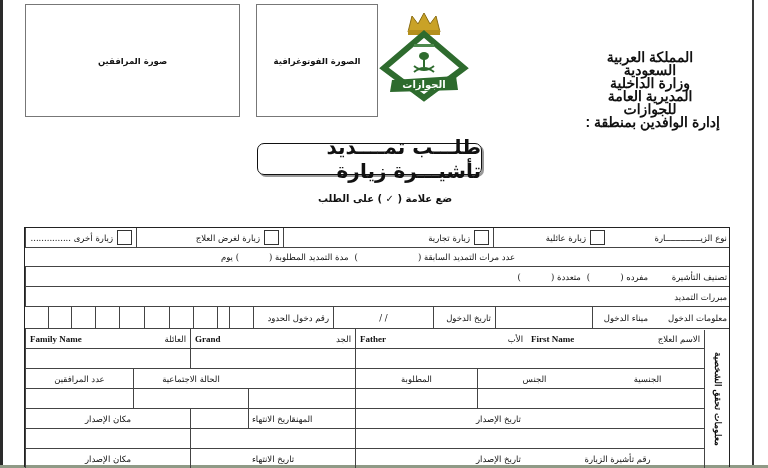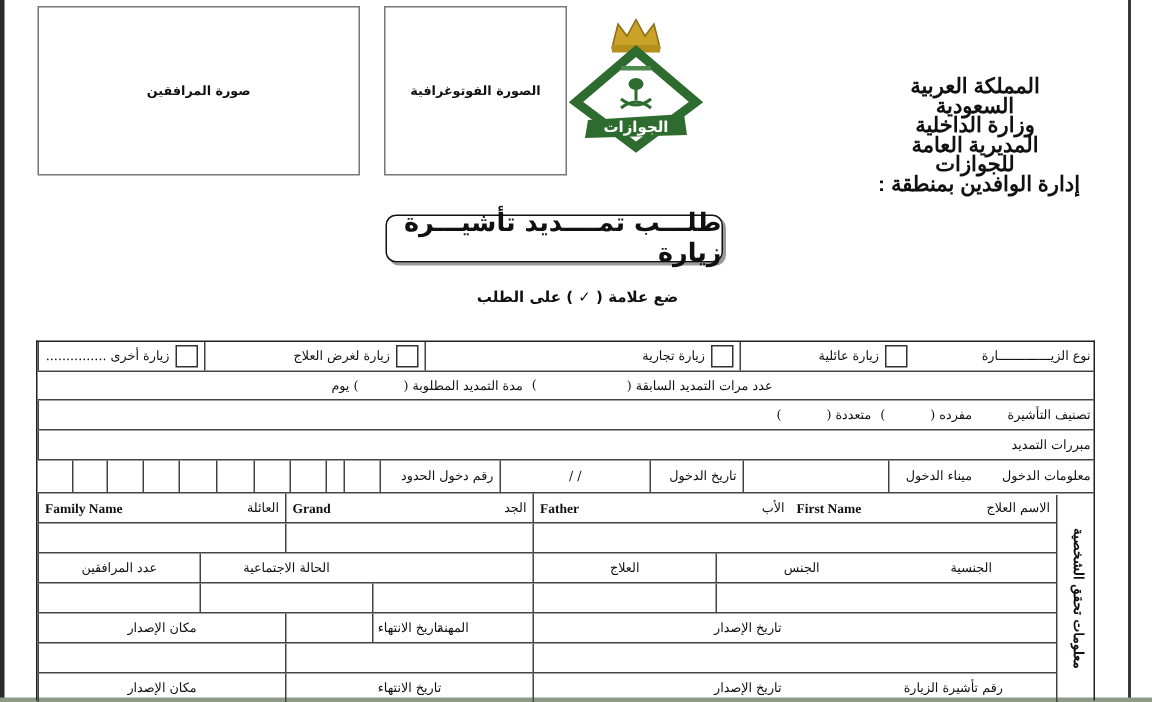--- a/index.html
+++ b/index.html
@@ -13,21 +13,21 @@
   .photo-box { position: absolute; border: 1px solid #777; display: flex; align-items: center; justify-content: center; font-family: "DejaVu Sans", sans-serif; font-size: 8.5px; font-weight: bold; direction: rtl; }
   #photo-companions { left: 25px; top: 4px; width: 215px; height: 113px; }
   #photo-personal { left: 256px; top: 4px; width: 122px; height: 113px; }
 
   .logo { position: absolute; left: 378px; top: 10px; width: 92px; height: 96px; }
 
   .gov-header { position: absolute; left: 580px; top: 31px; width: 140px; direction: rtl; text-align: right; font-family: Liberation Sans, sans-serif; font-size: 14px; font-weight: bold; line-height: 13px; margin-top: 20px; }
   .gov-header div { text-align: center; }
   .gov-header div:last-child { text-align: right; }
 
-  .title-box { position: absolute; left: 257px; top: 143px; width: 225px; height: 32px; border: 1.5px solid #111; border-radius: 7px; box-shadow: 2px 2px 0 #999; display: flex; align-items: center; justify-content: center; direction: rtl; font-family: "DejaVu Sans", sans-serif; font-weight: bold; font-size: 17px; letter-spacing: 0.5px; }
+  .title-box { position: absolute; left: 257px; top: 143px; width: 225px; height: 32px; border: 1.5px solid #111; border-radius: 7px; box-shadow: 2px 2px 0 #999; display: flex; align-items: center; justify-content: center; direction: rtl; font-family: "DejaVu Sans", sans-serif; font-weight: bold; font-size: 20px; letter-spacing: 0.5px; }
   .instruction { position: absolute; left: 300px; top: 193px; width: 170px; text-align: center; direction: rtl; font-family: "DejaVu Sans", sans-serif; font-weight: bold; font-size: 10px; }
 
   .form { position: absolute; left: 24px; top: 227px; width: 706px; height: 240px; border: 1.5px solid #222; border-bottom: none; }
   .row { position: absolute; left: 0; width: 100%; border-bottom: 1px solid #444; }
   .cell { position: absolute; top: 0; height: 100%; border-left: 1px solid #444; display: flex; align-items: center; direction: rtl; font-size: 8.5px; padding: 0 4px; white-space: nowrap; }
   .cell.nob { border-left: none; }
   .center { justify-content: center; }
   .cb { width: 15px; height: 15px; border: 1px solid #333; display: inline-block; margin-left: 4px; background: #fff; }
   .en { font-weight: bold; font-family: "Liberation Serif", serif; font-size: 9px; direction: ltr; }
   .split { justify-content: space-between; }
@@ -191,21 +191,21 @@
   </div>
 
   <div class="row" style="top:141px;height:20px;width:679px;">
     <div class="cell nob center" style="left:566px;width:113px;">
         <span>الجنسية</span>
       </div>
     <div class="cell center" style="left:452px;width:114px;">
         <span>الجنس</span>
       </div>
     <div class="cell center" style="left:330px;width:122px;">
-        <span>العلاج</span>
+        <span>المطلوبة</span>
       </div>
     <div class="cell center" style="left:223px;width:107px;margin-top:40px;">
         <span>المهنة</span>
       </div>
     <div class="cell center" style="left:108px;width:115px;">
         <span>الحالة الاجتماعية</span>
       </div>
     <div class="cell center" style="left:0;width:108px;">
         <span>عدد المرافقين</span>
       </div>
@@ -231,21 +231,21 @@
       </div>
   </div>
   <div class="row" style="top:201px;height:20px;width:679px;">
     <div class="cell nob" style="left:502px;width:177px;"></div>
     <div class="cell" style="left:330px;width:172px;"></div>
     <div class="cell" style="left:165px;width:165px;"></div>
     <div class="cell" style="left:0;width:165px;"></div>
   </div>
 
   <div class="row" style="top:221px;height:19px;width:679px;border-bottom:none;">
-    <div class="cell nob center" style="left:522px;width:177px;">
+    <div class="cell nob center" style="left:504px;width:177px;">
         <span>رقم تأشيرة الزيارة</span>
       </div>
     <div class="cell" style="left:330px;width:172px;padding-right:6px;">
         <span>تاريخ الإصدار</span>
       </div>
     <div class="cell center" style="left:165px;width:165px;">
         <span>تاريخ الانتهاء</span>
       </div>
     <div class="cell center" style="left:0;width:165px;">
         <span>مكان الإصدار</span>

